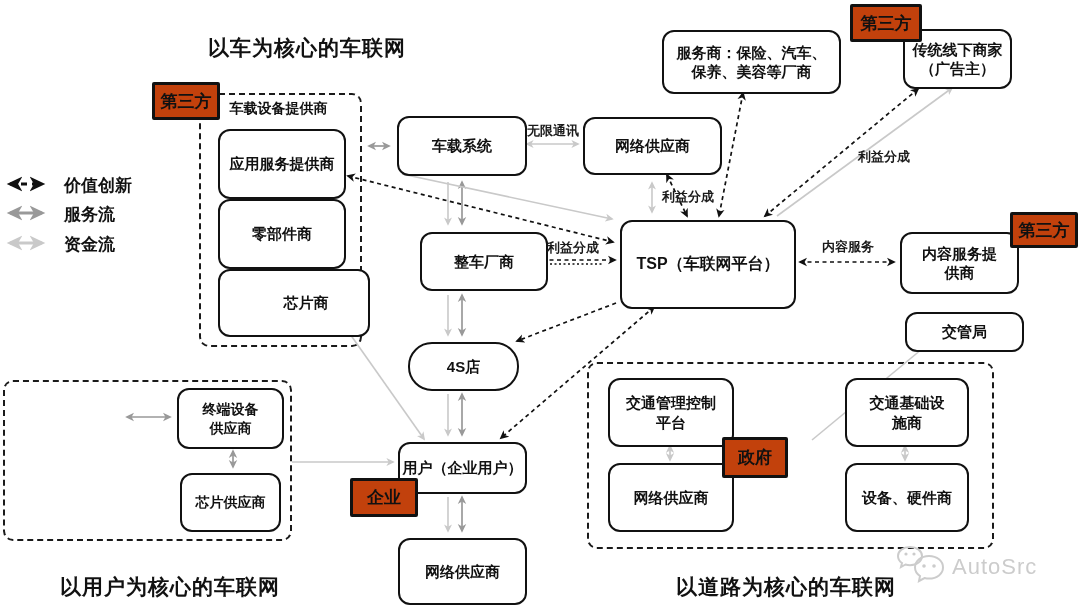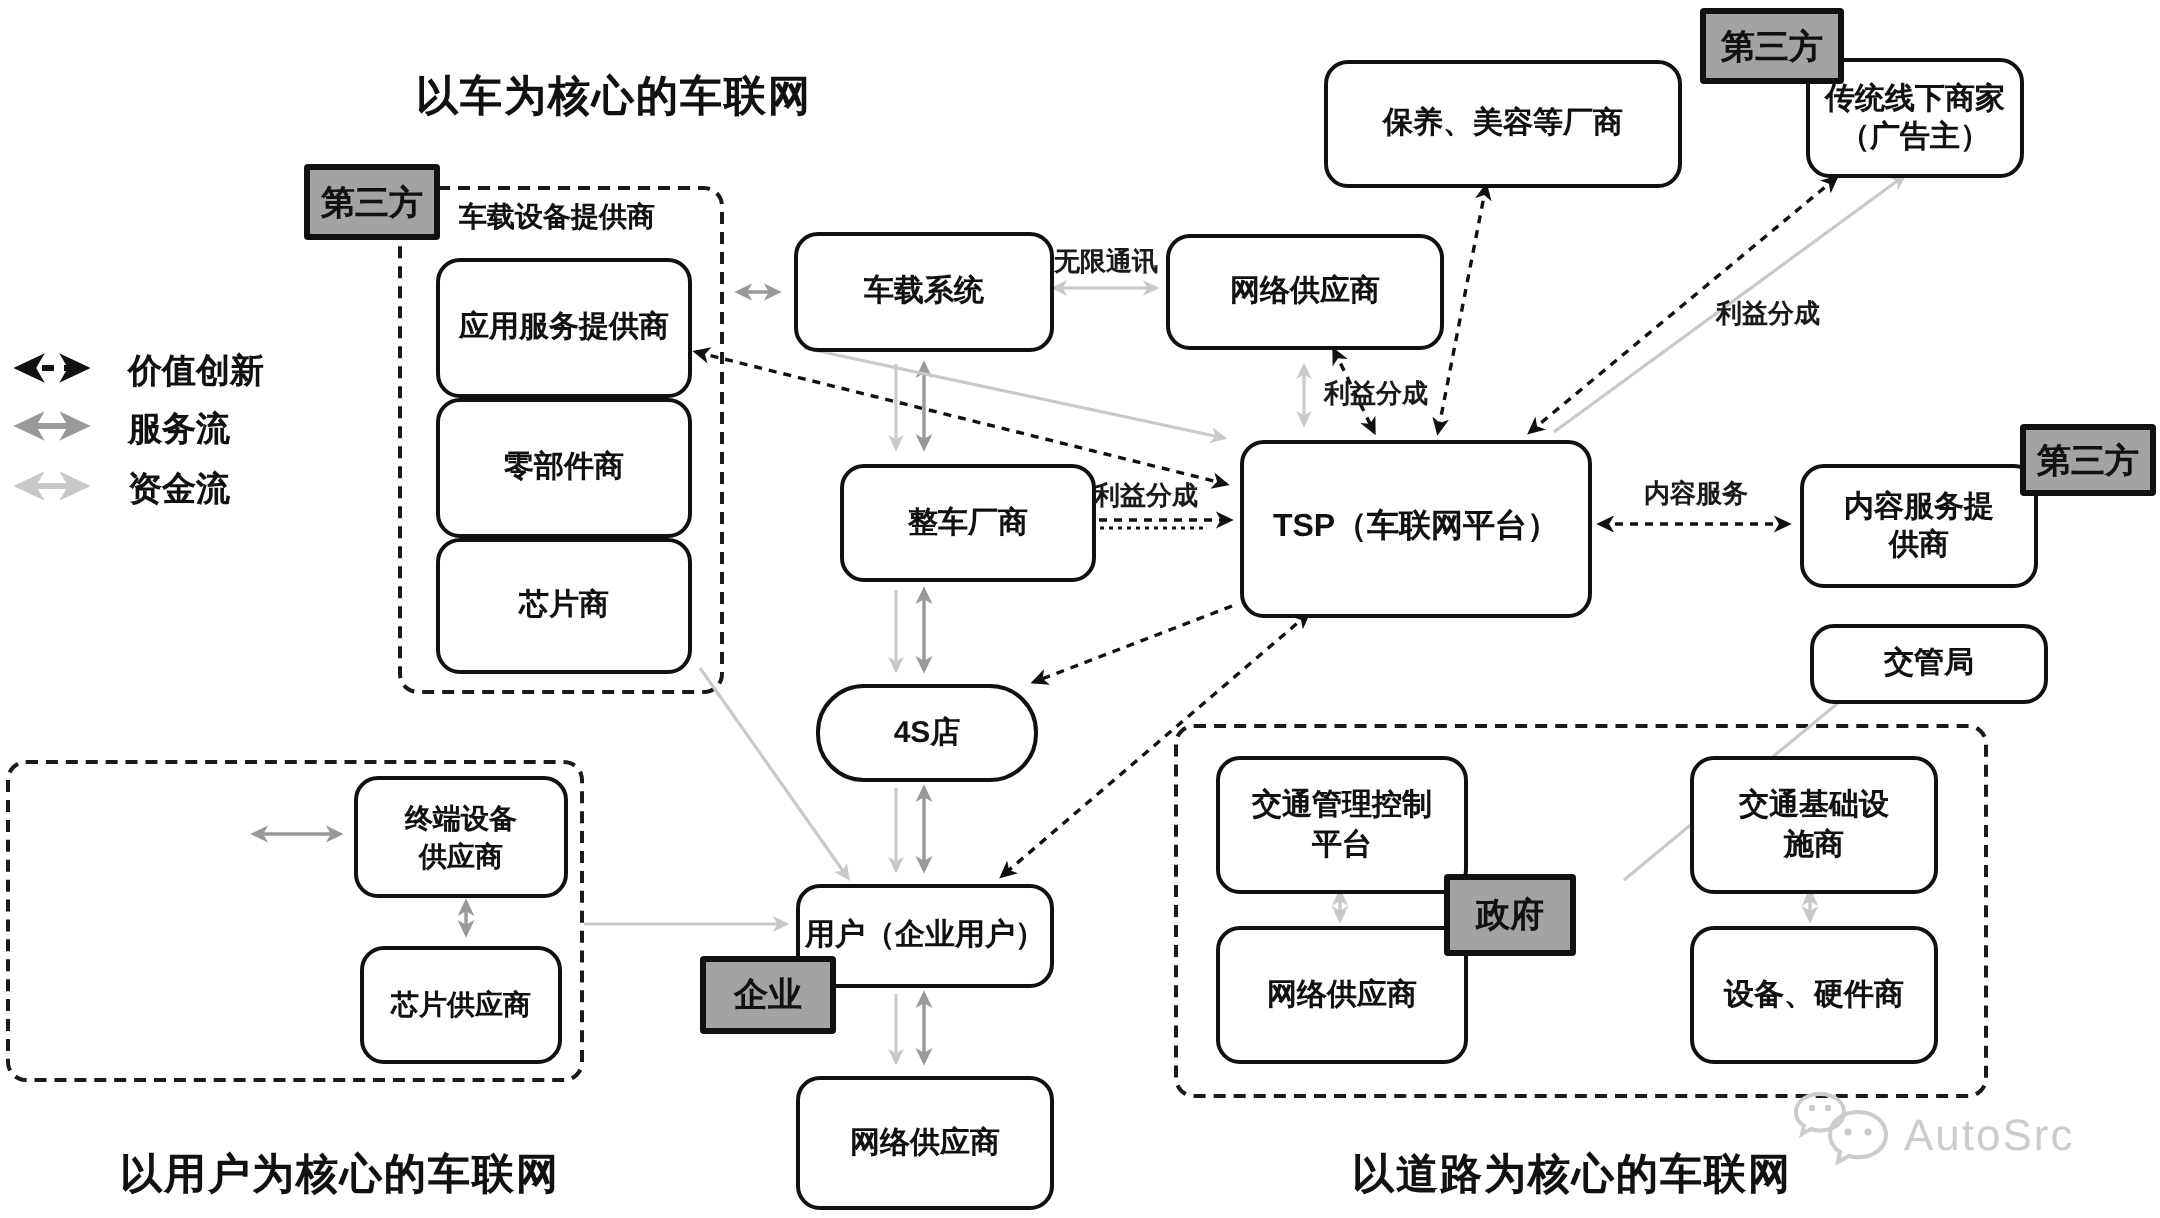--- a/index.html
+++ b/index.html
@@ -7,21 +7,21 @@
     position:relative;width:1080px;height:609px;background:#fff;overflow:hidden;
     font-family:"Liberation Sans","DejaVu Sans",sans-serif;color:#111;
   }
   #connectors{position:absolute;left:0;top:0;z-index:1;}
   .box{
     position:absolute;background:#fff;border:2.5px solid #111;border-radius:12px;
     display:flex;flex-direction:column;align-items:center;justify-content:center;
     text-align:center;font-size:15px;font-weight:600;line-height:1.3;z-index:2;
   }
   .tag{
-    position:absolute;background:#a3a3a3;border:3.5px solid #111;border-radius:2px;
+    position:absolute;background:#c2410c;border:3.5px solid #111;border-radius:2px;
     display:flex;align-items:center;justify-content:center;
     font-size:17px;font-weight:700;z-index:4;
   }
   .region{
     position:absolute;border:2.5px dashed #1a1a1a;border-radius:10px;
     background:transparent;z-index:0;
   }
   .region-label{
     position:absolute;font-size:14px;font-weight:600;text-align:center;z-index:2;
   }
@@ -171,33 +171,34 @@
   <div class="region" style="left:199px;top:93px;width:159px;height:250px;"></div>
   <div class="region-label" style="left:199px;top:100px;width:159px;">车载设备提供商</div>
   <div class="tag" style="left:152px;top:82px;width:62px;height:32px;">第三方</div>
 
   <div class="box" style="left:218px;top:129px;width:124px;height:66px;">
     <span>应用服务提供商</span>
   </div>
   <div class="box" style="left:218px;top:199px;width:124px;height:66px;">
     <span>零部件商</span>
   </div>
-  <div class="box" style="left:218px;top:269px;width:124px;height:64px;">
+  <div class="box" style="left:218px;top:269px;width:124px;height:64px;padding-left:24px;">
     <span>芯片商</span>
   </div>
 
   <div class="box" style="left:397px;top:116px;width:126px;height:56px;">
     <span>车载系统</span>
   </div>
   <div class="box" style="left:583px;top:117px;width:135px;height:54px;">
     <span>网络供应商</span>
   </div>
   <div class="edge-label" style="left:524px;top:122px;width:58px;">无限通讯</div>
 
   <div class="box" style="left:662px;top:30px;width:175px;height:60px;">
+    <span>服务商：保险、汽车、</span>
     <span>保养、美容等厂商</span>
   </div>
   <div class="tag" style="left:850px;top:4px;width:66px;height:32px;">第三方</div>
   <div class="box" style="left:903px;top:29px;width:105px;height:56px;">
     <span>传统线下商家</span>
     <span>（广告主）</span>
   </div>
 
   <div class="box tsp" style="left:620px;top:220px;width:172px;height:85px;">
     <span>TSP（车联网平台）</span>

